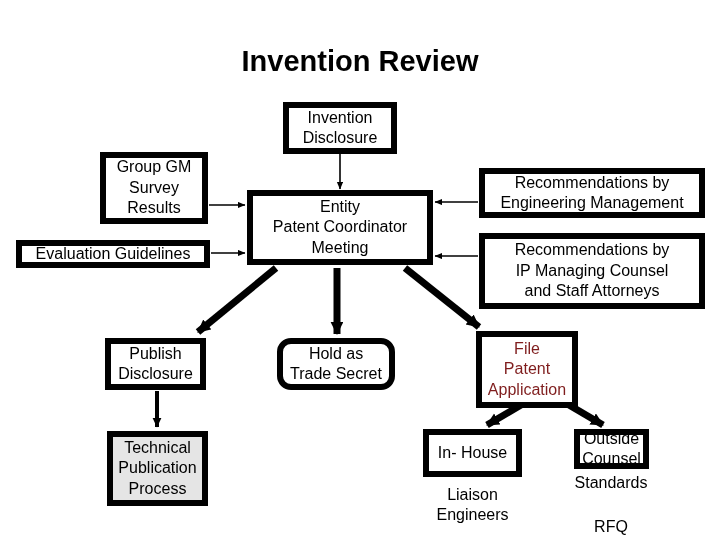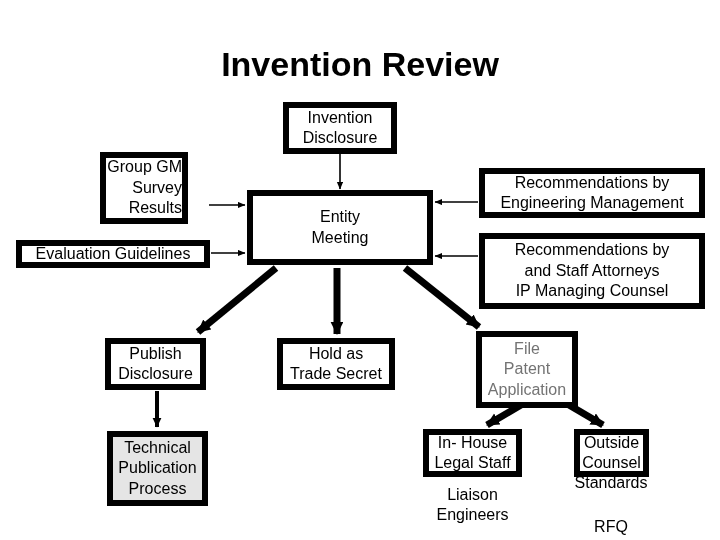--- a/index.html
+++ b/index.html
@@ -14,21 +14,21 @@
     background: #ffffff;
     overflow: hidden;
     font-family: "Liberation Sans", sans-serif;
   }
   #title {
     position: absolute;
     left: 0;
     top: 45px;
     width: 720px;
     text-align: center;
-    font-size: 34px;
+    font-size: 29px;
     font-weight: bold;
     color: #000000;
     letter-spacing: 0px;
   }
   svg.edges {
     position: absolute;
     left: 0;
     top: 0;
     width: 720px;
     height: 540px;
@@ -90,64 +90,64 @@
         <line x1="521" y1="405" x2="487" y2="425" stroke="#000000" stroke-width="7" marker-end="url(#ah-thick)"></line>
         <line x1="569" y1="405" x2="603" y2="425" stroke="#000000" stroke-width="7" marker-end="url(#ah-thick)"></line>
       </g>
   </svg>
 
   <div id="node-layer">
       <div class="node" style="left: 283px; top: 102px; width: 114px; height: 52px; border-color: rgb(0, 0, 0); background: rgb(255, 255, 255); color: rgb(0, 0, 0);">
         <span class="ln">Invention</span>
         <span class="ln">Disclosure</span>
       </div>
-      <div class="node" style="left: 100px; top: 152px; width: 88px; height: 72px; border-color: rgb(0, 0, 0); background: rgb(255, 255, 255); color: rgb(0, 0, 0); align-items: flex-end;">
+      <div class="node" style="left: 100px; top: 152px; width: 108px; height: 72px; border-color: rgb(0, 0, 0); background: rgb(255, 255, 255); color: rgb(0, 0, 0);">
         <span class="ln">Group GM</span>
         <span class="ln">Survey</span>
         <span class="ln">Results</span>
       </div>
       <div class="node" style="left: 16px; top: 240px; width: 194px; height: 28px; border-color: rgb(0, 0, 0); background: rgb(255, 255, 255); color: rgb(0, 0, 0);">
         <span class="ln">Evaluation Guidelines</span>
       </div>
       <div class="node" style="left: 247px; top: 190px; width: 186px; height: 75px; border-color: rgb(0, 0, 0); background: rgb(255, 255, 255); color: rgb(0, 0, 0); text-align: right;">
         <span class="ln">Entity</span>
+        <span class="ln">Patent Coordinator</span>
         <span class="ln">Meeting</span>
       </div>
       <div class="node" style="left: 479px; top: 168px; width: 226px; height: 50px; border-color: rgb(0, 0, 0); background: rgb(255, 255, 255); color: rgb(0, 0, 0);">
         <span class="ln">Recommendations by</span>
         <span class="ln">Engineering Management</span>
       </div>
       <div class="node" style="left: 479px; top: 233px; width: 226px; height: 76px; border-color: rgb(0, 0, 0); background: rgb(255, 255, 255); color: rgb(0, 0, 0);">
         <span class="ln">Recommendations by</span>
+        <span class="ln">IP Managing Counsel</span>
         <span class="ln">and Staff Attorneys</span>
-        <span class="ln">IP Managing Counsel</span>
       </div>
       <div class="node" style="left: 105px; top: 338px; width: 101px; height: 52px; border-color: rgb(0, 0, 0); background: rgb(255, 255, 255); color: rgb(0, 0, 0);">
         <span class="ln">Publish</span>
         <span class="ln">Disclosure</span>
       </div>
       <div class="node" style="left: 107px; top: 431px; width: 101px; height: 75px; border-color: rgb(0, 0, 0); background: #e5e5e5; color: rgb(0, 0, 0);">
         <span class="ln">Technical</span>
         <span class="ln">Publication</span>
         <span class="ln">Process</span>
       </div>
-      <div class="node" style="left: 277px; top: 338px; width: 118px; height: 52px; border-color: rgb(0, 0, 0); background: rgb(255, 255, 255); color: rgb(0, 0, 0);">
+      <div class="node" style="left: 277px; top: 338px; width: 118px; height: 52px; border-color: rgb(0, 0, 0); background: rgb(255, 255, 255); color: rgb(0, 0, 0); border-radius: 14px;">
         <span class="ln">Hold as</span>
         <span class="ln">Trade Secret</span>
       </div>
-      <div class="node" style="left: 476px; top: 331px; width: 102px; height: 77px; border-color: rgb(0, 0, 0); background: rgb(255, 255, 255); color: #737373;">
+      <div class="node" style="left: 476px; top: 331px; width: 102px; height: 77px; border-color: rgb(0, 0, 0); background: rgb(255, 255, 255); color: #7f1d1d;">
         <span class="ln">File</span>
         <span class="ln">Patent</span>
         <span class="ln">Application</span>
       </div>
       <div class="node" style="left: 423px; top: 429px; width: 99px; height: 48px; border-color: rgb(0, 0, 0); background: rgb(255, 255, 255); color: rgb(0, 0, 0);">
         <span class="ln">In- House</span>
-        <span class="ln">Legal Staff</span>
       </div>
-      <div class="node" style="left: 574px; top: 429px; width: 75px; height: 48px; border-color: rgb(0, 0, 0); background: rgb(255, 255, 255); color: rgb(0, 0, 0);">
+      <div class="node" style="left: 574px; top: 429px; width: 75px; height: 40px; border-color: rgb(0, 0, 0); background: rgb(255, 255, 255); color: rgb(0, 0, 0);">
         <span class="ln">Outside</span>
         <span class="ln">Counsel</span>
       </div>
       <div class="node plain" style="left: 423px; top: 481px; width: 99px; height: 48px; color: rgb(0, 0, 0);">
         <span class="ln">Liaison</span>
         <span class="ln">Engineers</span>
       </div>
       <div class="node plain" style="left: 567px; top: 481px; width: 88px; height: 48px; color: rgb(0, 0, 0); gap: 24px;">
         <span class="ln">Standards</span>
         <span class="ln">RFQ</span>

